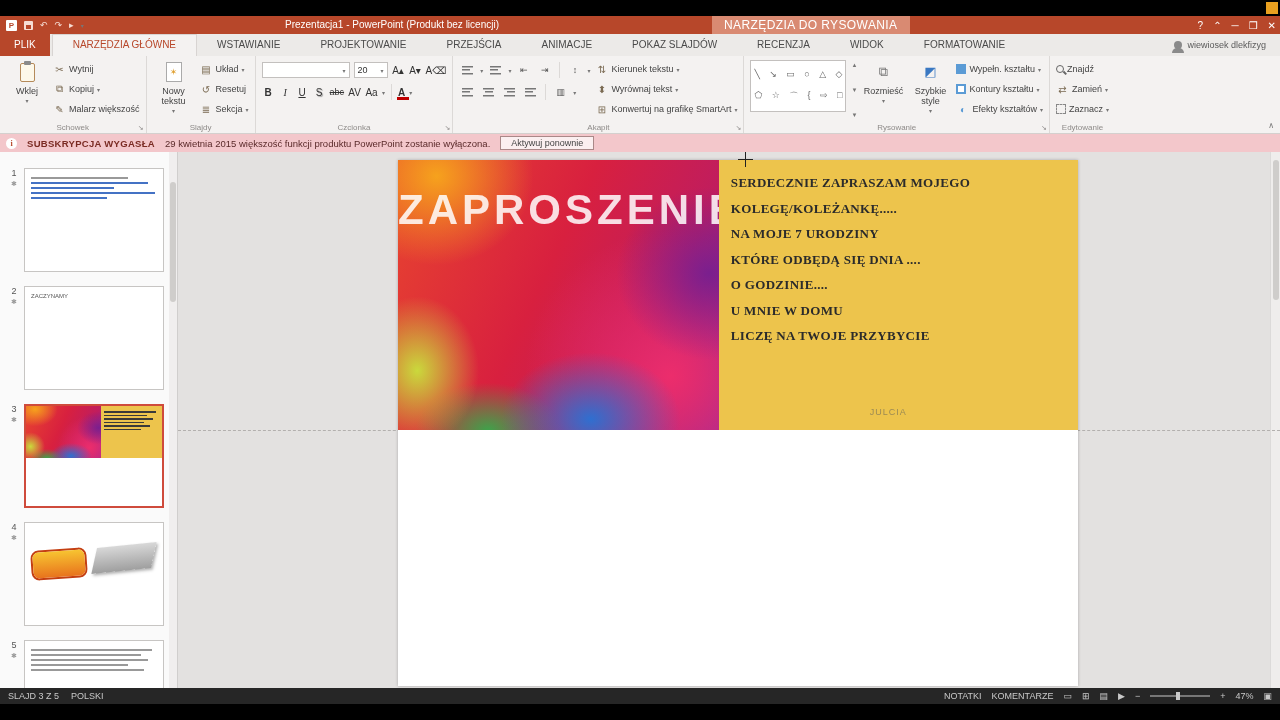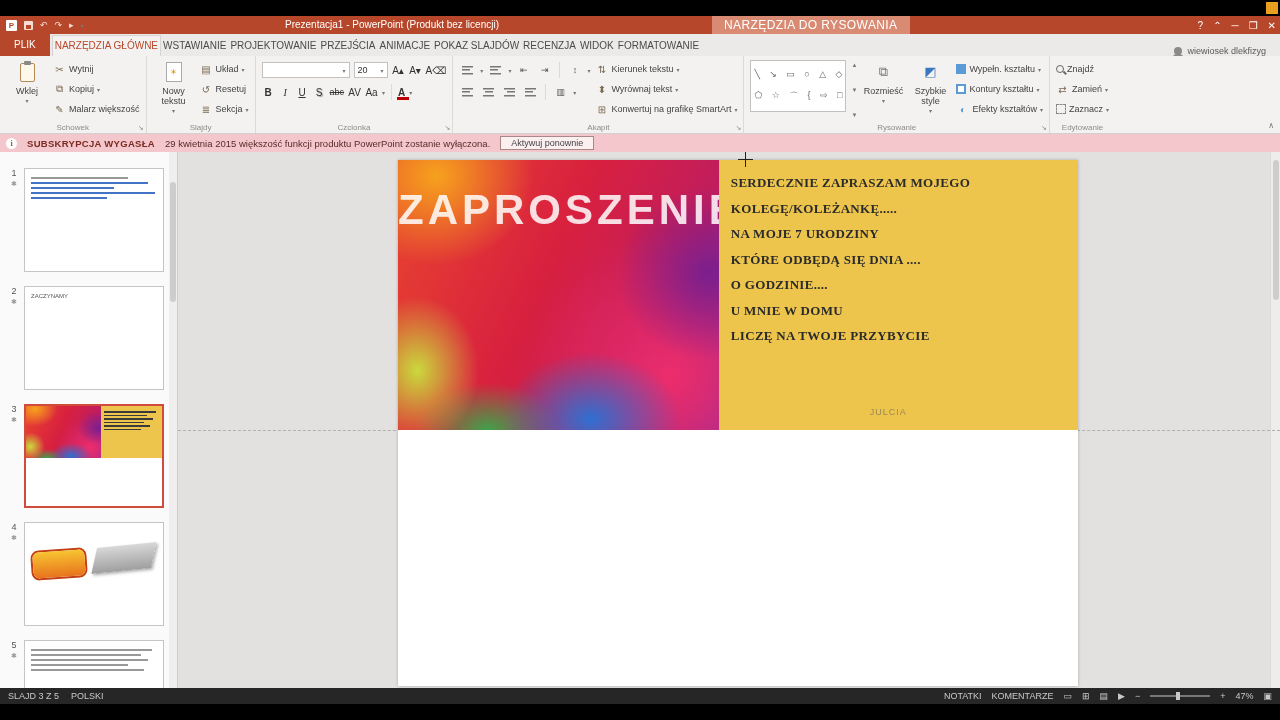--- a/index.html
+++ b/index.html
@@ -11,22 +11,22 @@
   .qat{position:absolute;left:6px;top:0;height:18px;display:flex;align-items:center;gap:7px;font-size:9px;color:#f6ddd4;}
   .qat .ic{display:inline-block;}
   .ppt-ic{width:11px;height:11px;background:#fff;color:#b7472a;font-weight:bold;font-size:8px;text-align:center;line-height:11px;border-radius:1px;}
   .save-ic{width:9px;height:9px;background:#f6ddd4;border-radius:1px;position:relative;}
   .save-ic::after{content:"";position:absolute;left:2px;top:4px;width:5px;height:4px;background:#b7472a;}
   .win-title{position:absolute;left:285px;top:0;line-height:18px;white-space:nowrap;}
   .ctx-header{position:absolute;left:712px;top:0;height:18px;line-height:18px;padding:0 12px;background:#d98a72;color:#fff;font-size:12px;letter-spacing:.4px;}
   .winbtns{position:absolute;right:4px;top:0;height:18px;display:flex;align-items:center;gap:10px;font-size:10px;color:#fff;}
 
   
-  .tabrow{position:absolute;left:0;top:18px;width:100%;height:22px;background:#eceae8;display:flex;align-items:flex-end;font-size:10px;}
-  .tab{padding:0 2px;line-height:21px;color:#4a4a4a;white-space:nowrap;cursor:default;}
+  .tabrow{position:absolute;left:0;top:18px;width:100%;height:22px;background:#eceae8;display:flex;font-size:10px;}
+  .tab{padding:0 20px;line-height:21px;color:#4a4a4a;white-space:nowrap;cursor:default;}
   .tab.file{background:#b7472a;color:#fff;margin-right:2px;padding:0 14px;line-height:22px;}
   .tab.active{background:#f4f2f1;color:#b7472a;border:1px solid #d8d4d2;border-bottom:none;line-height:20px;}
   .account{margin-left:auto;display:flex;align-items:center;gap:5px;padding-right:14px;color:#5a5a5a;font-size:9px;}
   .person-ic{width:8px;height:8px;border-radius:50%;background:#8a8a8a;position:relative;}
   .person-ic::after{content:"";position:absolute;left:-2px;top:7px;width:12px;height:5px;border-radius:6px 6px 0 0;background:#8a8a8a;}
 
   
   .ribbon{position:absolute;left:0;top:40px;width:100%;height:78px;background:#f4f2f1;border-bottom:1px solid #d4d0ce;display:flex;}
   .group{position:relative;height:100%;padding:4px 6px 13px;border-right:1px solid #dcd9d7;display:flex;gap:5px;}
   .group-label{position:absolute;bottom:1px;left:0;right:0;text-align:center;font-size:8px;color:#8e8b89;}

